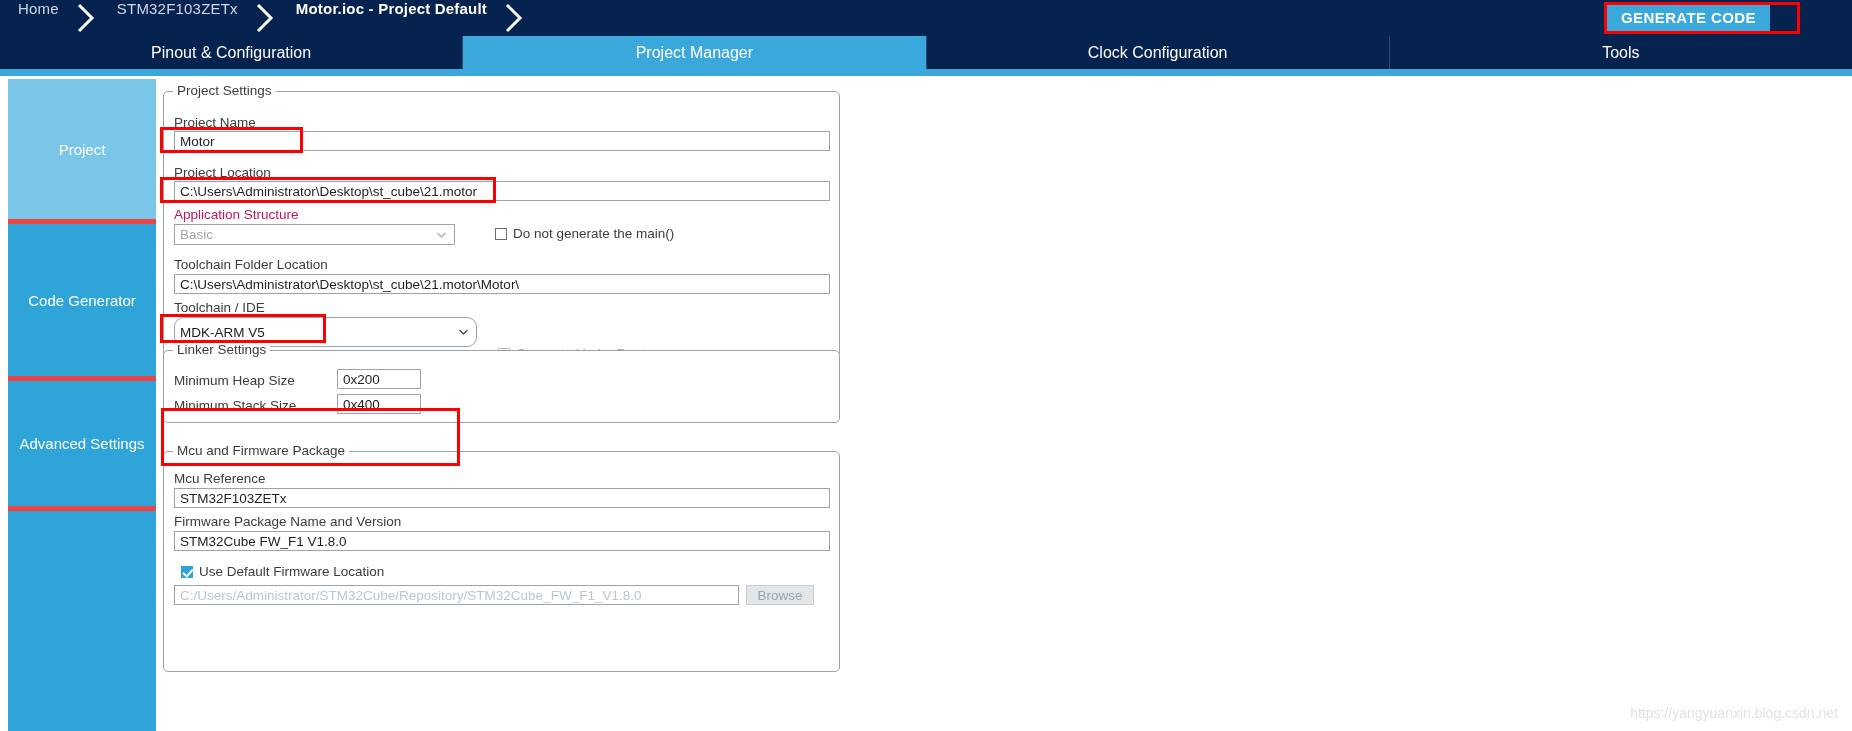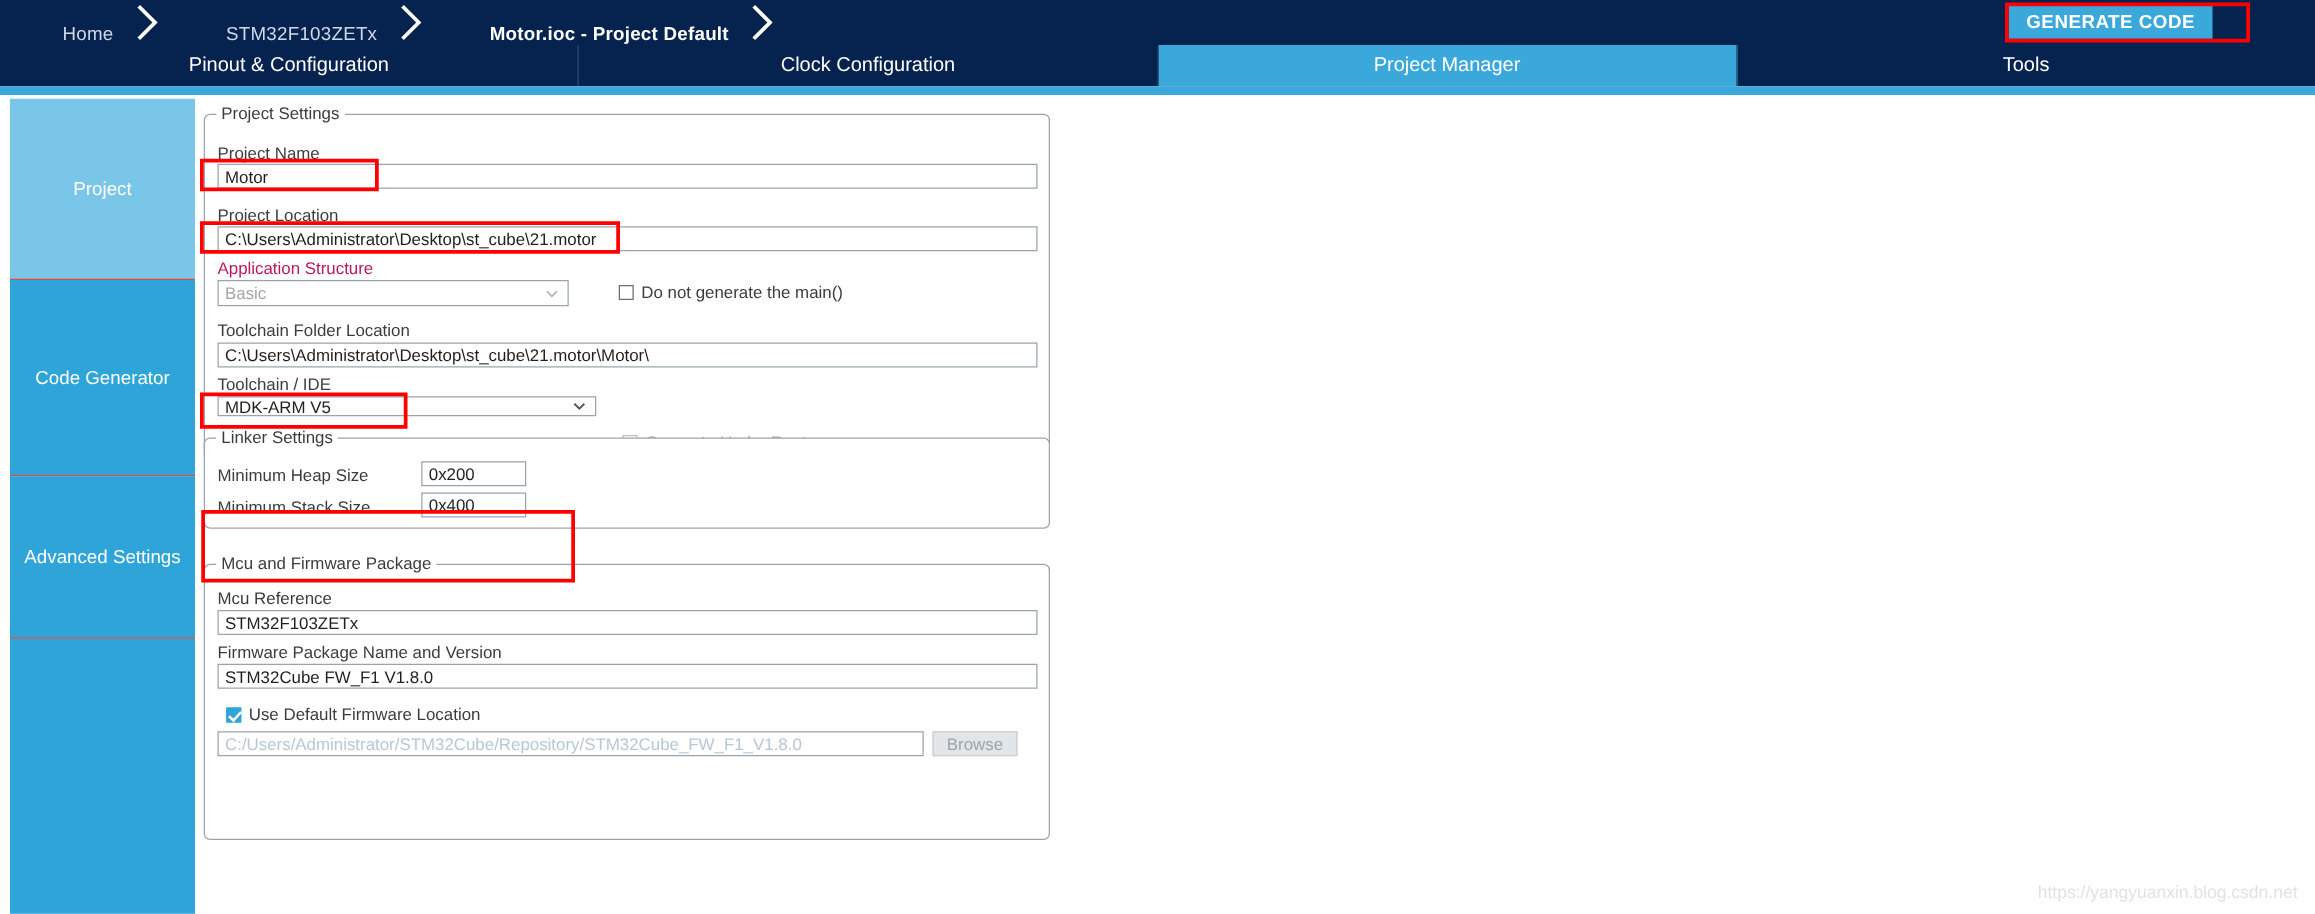--- a/index.html
+++ b/index.html
@@ -14,21 +14,21 @@
   }
 
   
   .breadcrumb-bar {
     position: absolute; left: 0; top: 0;
     width: 1852px; height: 36px;
     background: #06234f;
     display: flex; align-items: center;
   }
   .crumb {
-    display: flex; align-items: flex-end; height: 36px; padding-left: 32px;
+    display: flex; align-items: flex-start; height: 36px;
   }
   .crumb-label {
     color: #ffffff;
     font-size: 15px;
     white-space: nowrap;
     padding: 0 14px 0 18px;
     letter-spacing: .2px;
   }
   .crumb.dim .crumb-label { color: #cfd8e6; font-weight: normal; }
   .crumb.active .crumb-label { color: #ffffff; font-weight: bold; }
@@ -85,21 +85,21 @@
     position: absolute; left: 8px; top: 79px;
     width: 148px; height: 652px;
   }
   .side-item {
     width: 148px;
     display: flex; align-items: center; justify-content: center;
     color: #ffffff;
     font-size: 15px;
     box-sizing: border-box;
     cursor: pointer;
-    border-bottom: 1px solid #ef4444;
+    border-bottom: 5px solid #ef4444;
   }
   .side-item.s-project { height: 145px; background: #79c6e9; }
   .side-item.s-codegen { height: 157px; background: #2ea4d8; }
   .side-item.s-advanced { height: 130px; background: #2ea4d8; }
   .side-item.s-filler { height: 220px; background: #2ea4d8; border-bottom: none; cursor: default; }
 
   
   .content { position: absolute; left: 163px; top: 79px; }
 
   .groupbox {
@@ -252,22 +252,22 @@
         <path d="M6 5 L19 18 L6 31" fill="none" stroke="#ffffff" stroke-width="3"></path>
       </svg>
   </div>
 </div>
 
 <div class="generate-btn">GENERATE CODE</div>
 <div class="redbox generate-wrap"></div>
 
 <div class="tabbar">
   <div class="tab">Pinout &amp; Configuration</div>
+  <div class="tab active">Project Manager</div>
   <div class="tab">Clock Configuration</div>
-  <div class="tab active">Project Manager</div>
   <div class="tab">Tools</div>
 </div>
 <div class="tab-underline"></div>
 
 <div class="sidebar">
   <div class="side-item s-project">
     <span>Project</span>
   </div>
   <div class="side-item s-codegen">
     <span>Code Generator</span>
@@ -304,21 +304,21 @@
 
   <div class="chk" style="left:332px; top:147px;">
     <span class="box"></span>
     <span>Do not generate the main()</span>
   </div>
 
   <div class="field-label" style="left:11px; top:178px;">Toolchain Folder Location</div>
   <div class="txtbox" style="left:11px; top:195px; width:656px; height:20px;">C:\Users\Administrator\Desktop\st_cube\21.motor\Motor\</div>
 
   <div class="field-label" style="left:11px; top:221px;">Toolchain / IDE</div>
-  <div class="combo" style="left:11px; top:238px; width:303px; height:16px;">
+  <div class="combo" style="left:11px; top:238px; width:303px; height:30px;border-radius:10px;">
     <span>MDK-ARM V5</span>
     <span class="arrow">
       <svg width="11" height="11" viewBox="0 0 11 11">
           <path d="M1.5 3.5 L5.5 7.5 L9.5 3.5" fill="none" stroke="#555555" stroke-width="1.5"></path>
         </svg>
     </span>
   </div>
 
   <div class="chk disabled" style="left:335px; top:240px;margin-top:27px;">
     <span class="box"></span>

